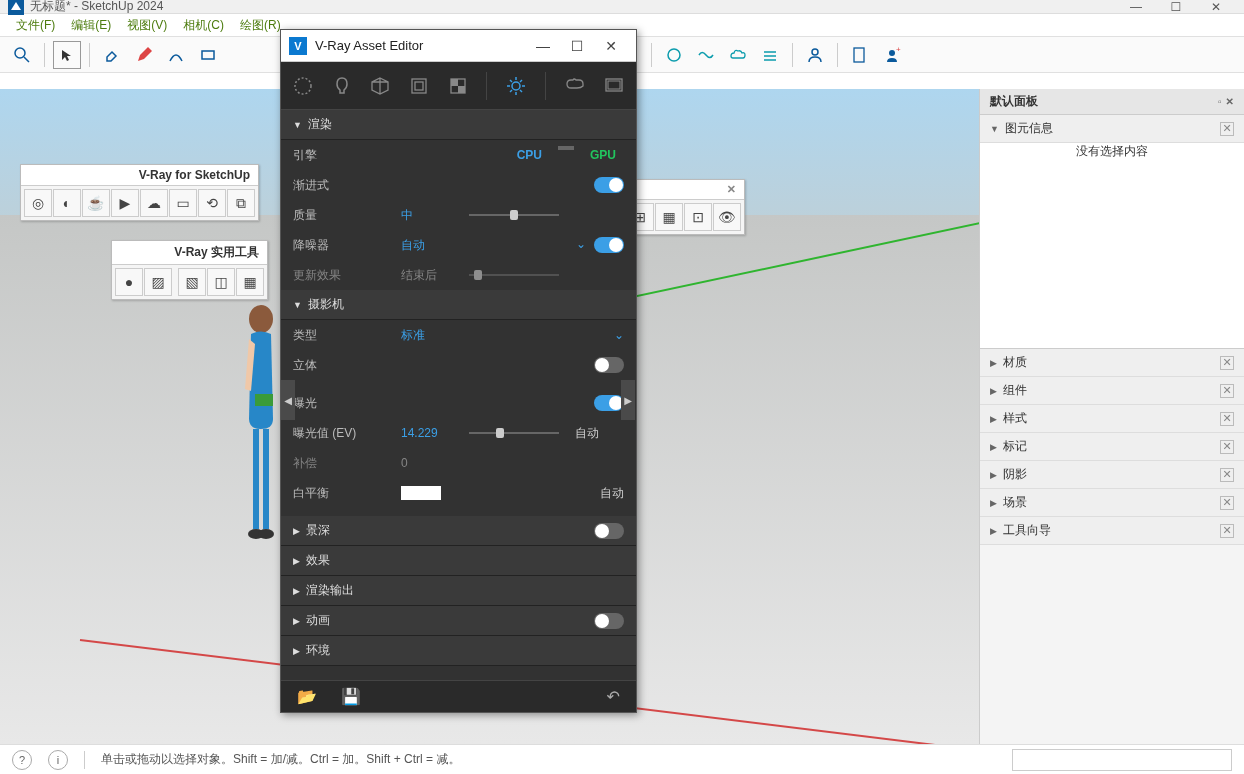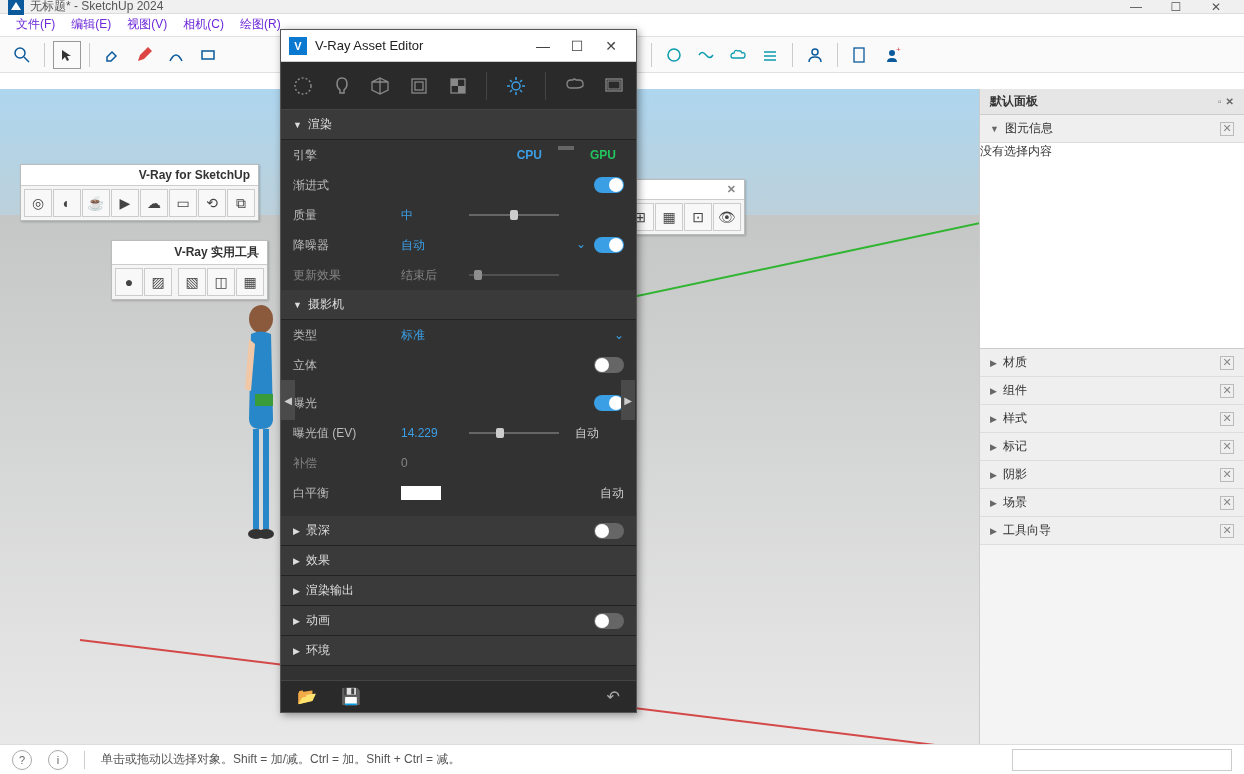--- a/index.html
+++ b/index.html
@@ -3,21 +3,21 @@
 <meta charset="utf-8">
 <style>
 * { margin: 0; padding: 0; box-sizing: border-box; font-family: "Microsoft YaHei", "Segoe UI", sans-serif; }
 body { width: 1244px; height: 774px; background: #fff; overflow: hidden; position: relative; }
 
 .titlebar { height: 14px; background: #f0f0f0; display: flex; align-items: center; padding: 0 8px; font-size: 12px; color: #555; border-bottom: 1px solid #ddd; }
 .titlebar .app-icon { width: 16px; height: 16px; margin-right: 6px; }
 .titlebar .spacer { flex: 1; }
 .titlebar .win-btn { width: 40px; height: 30px; display: flex; align-items: center; justify-content: center; color: #555; font-size: 12px; }
 
-.menubar { height: 23px; background: #fff; display: flex; align-items: flex-start; padding: 0 8px; font-size: 12px; color: #6d28d9; border-bottom: 1px solid #e0e0e0; }
+.menubar { height: 23px; background: #fff; display: flex; align-items: center; padding: 0 8px; font-size: 12px; color: #4d7c0f; border-bottom: 1px solid #e0e0e0; }
 .menubar .menu-item { padding: 2px 8px; }
 
 .toolbar { height: 36px; background: #fafafa; display: flex; align-items: center; padding: 0 8px; border-bottom: 1px solid #e0e0e0; gap: 4px; }
 .toolbar .tool { width: 28px; height: 28px; display: flex; align-items: center; justify-content: center; color: #0b5a9c; }
 .toolbar .sep { width: 1px; height: 24px; background: #ccc; margin: 0 4px; }
 
 .viewport { position: absolute; top: 89px; left: 0; right: 265px; bottom: 30px; background: linear-gradient(#aed6ef 0%, #d2c8bb 50%, #d2c8bb 100%); overflow: hidden; }
 .ground { position: absolute; top: 126px; left: 0; right: 0; bottom: 0; background: linear-gradient(180deg, #c5c7c6 0%, #e8e8e8 100%); }
 .axis-green { position: absolute; top: 250px; left: 430px; width: 600px; height: 2px; background: #2fb52f; transform: rotate(-12deg); transform-origin: left center; }
 .axis-red { position: absolute; top: 550px; left: 80px; width: 900px; height: 2px; background: #d44848; transform: rotate(7deg); transform-origin: left center; }
@@ -69,21 +69,21 @@
 .swatch { width: 40px; height: 14px; background: #fff; }
 .check { color: #3b9fe6; }
 
 .vray-footer { height: 32px; background: #2a2a2a; border-top: 1px solid #444; display: flex; align-items: center; padding: 0 16px; gap: 24px; color: #aaa; }
 .vray-footer .spacer { flex: 1; }
 
 .expand-arrow { position: absolute; top: 380px; width: 14px; height: 40px; background: #4a4a4a; display: flex; align-items: center; justify-content: center; color: #ccc; font-size: 10px; }
 .expand-left { left: 281px; }
 .expand-right { left: 621px; }
 
-.right-panel { position: absolute; top: 89px; right: 0; width: 265px; bottom: 30px; background: #f4f4f4; border-left: 1px solid #ccc; display: flex; flex-direction: column; }
+.right-panel { position: absolute; top: 89px; right: 0; width: 265px; bottom: 30px; background: #f4f4f4; border-left: 1px solid #ccc; display: flex; flex-direction: column; text-align: center; }
 .rp-header { background: #e6e6e6; border-bottom: 1px solid #ccc; padding: 4px 10px; font-size: 12px; font-weight: bold; color: #333; display: flex; justify-content: space-between; align-items: center; }
 .rp-header .hbtns { display: flex; gap: 4px; font-size: 10px; color: #666; }
 .rp-section { border-bottom: 1px solid #ccc; }
 .rp-section-hdr { background: #efefef; padding: 5px 10px; font-size: 12px; color: #333; display: flex; align-items: center; gap: 6px; border-bottom: 1px solid #ddd; }
 .rp-section-hdr .arrow { font-size: 9px; color: #666; }
 .rp-section-hdr .close { margin-left: auto; color: #888; font-size: 11px; border: 1px solid #bbb; width: 14px; height: 14px; display: flex; align-items: center; justify-content: center; }
 .rp-body { background: #fff; font-size: 12px; color: #333; min-height: 205px; }
 
 .status-bar { position: absolute; bottom: 0; left: 0; right: 0; height: 30px; background: #fff; border-top: 1px solid #ddd; display: flex; align-items: center; padding: 0 12px; font-size: 12px; color: #555; gap: 16px; }
 .status-bar .sep { width: 1px; height: 18px; background: #ccc; }

